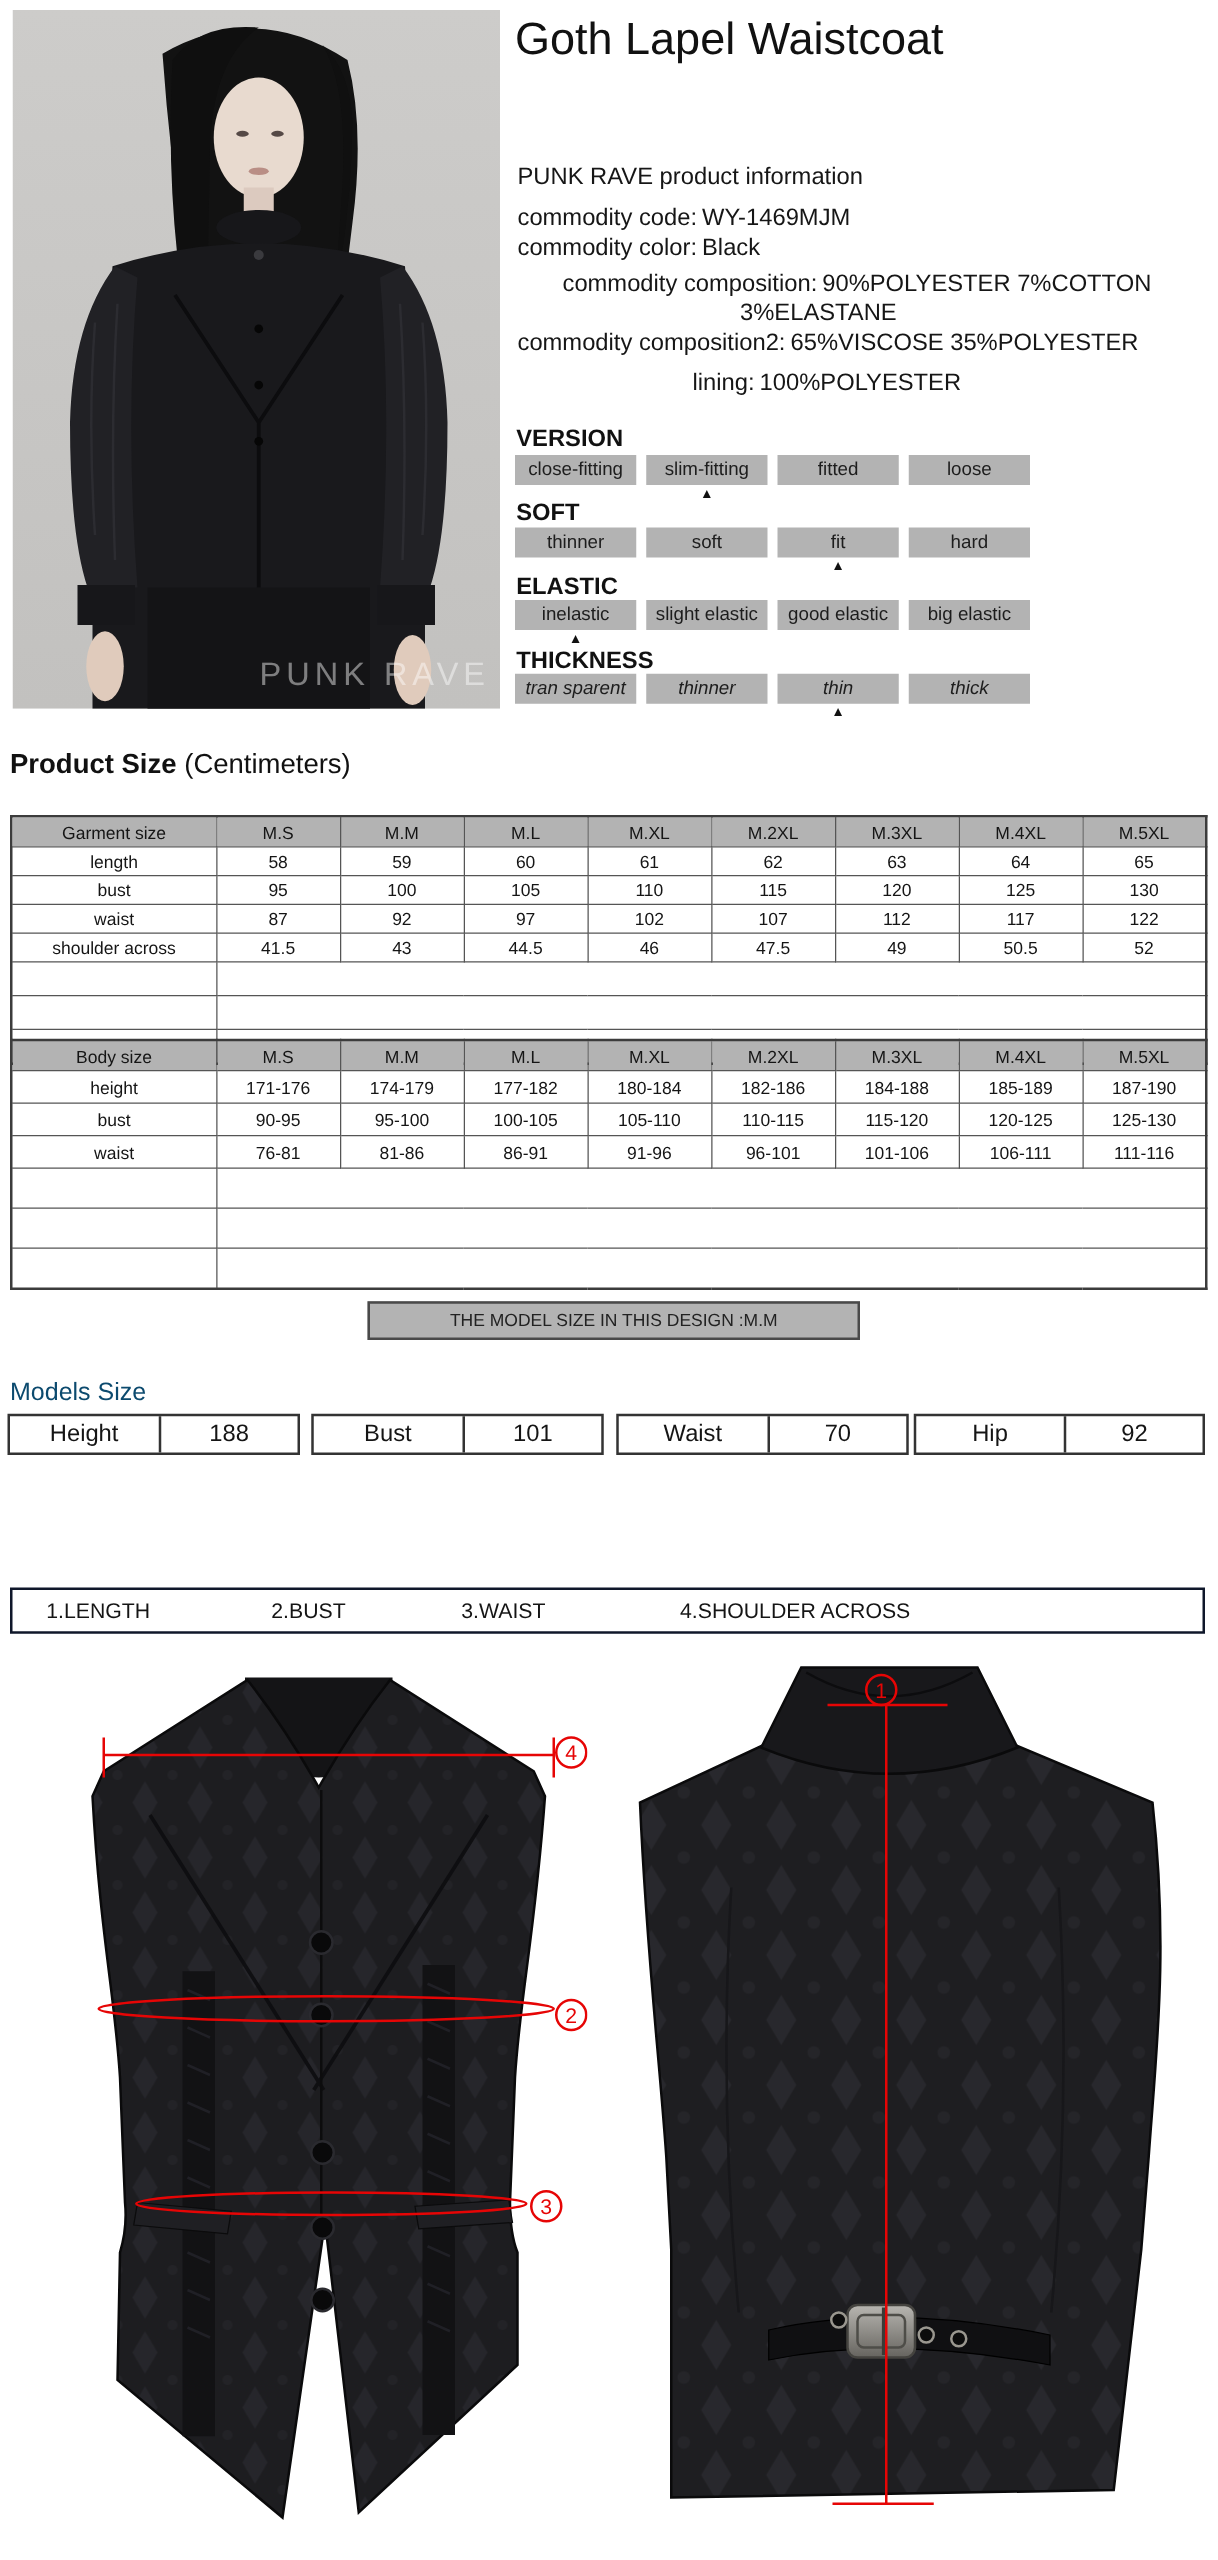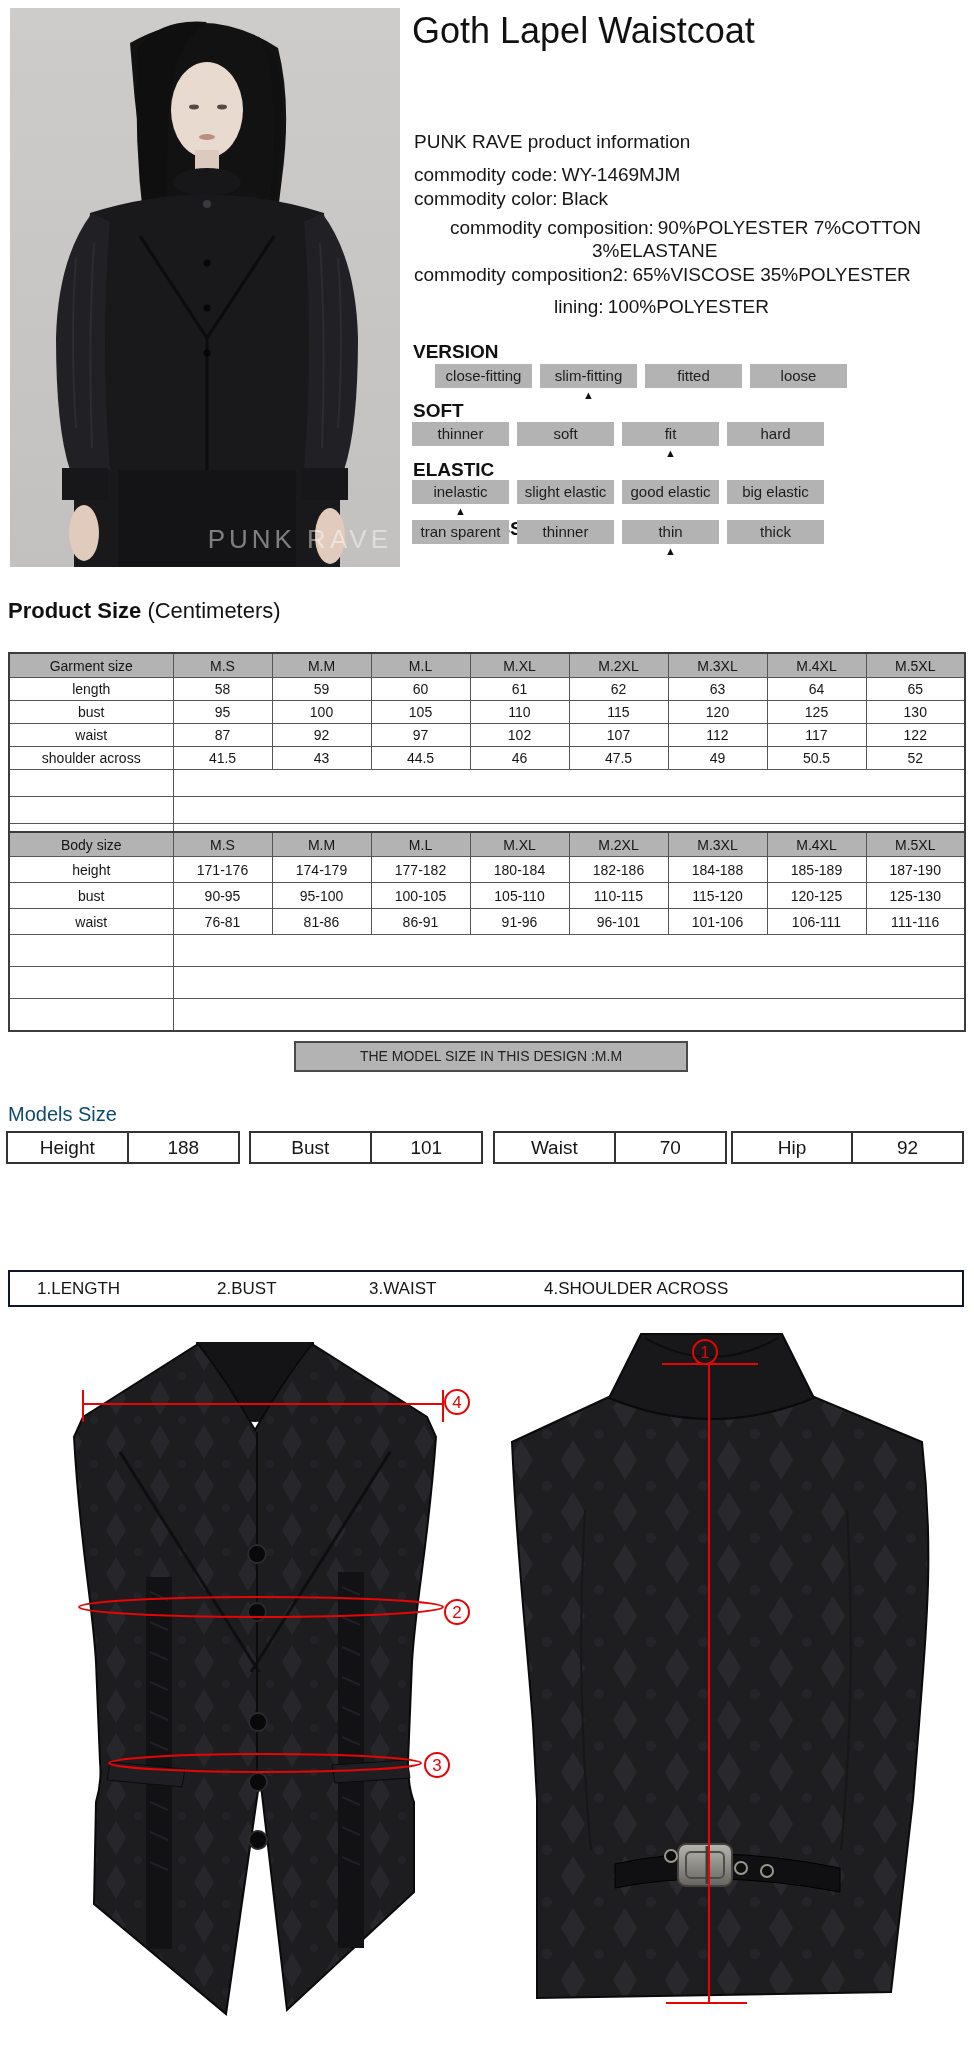--- a/index.html
+++ b/index.html
@@ -92,21 +92,21 @@
   <div class="title">Goth Lapel Waistcoat</div>
   <div class="infoline" style="top:131px;">PUNK RAVE product information</div>
   <div class="infoline" style="top:164px;"><span class="lab">commodity code:</span><span>WY-1469MJM</span></div>
   <div class="infoline" style="top:188px;"><span class="lab">commodity color:</span><span>Black</span></div>
   <div class="infoline" style="top:217px;margin-left:36px;"><span class="lab">commodity composition:</span><span>90%POLYESTER 7%COTTON</span></div>
   <div class="infoline" style="top:240px;left:592px;">3%ELASTANE</div>
   <div class="infoline" style="top:264px;"><span class="lab">commodity composition2:</span><span>65%VISCOSE 35%POLYESTER</span></div>
   <div class="infoline" style="top:296px;left:554px;"><span class="lab">lining:</span><span>100%POLYESTER</span></div>
 
   <div class="feat-label" style="top:341px;">VERSION</div>
-  <div class="feat-row" style="top:364px;margin-left:23px;">
+  <div class="feat-row" style="top:364px;">
     <div class="optw">
         <div class="opt">close-fitting</div>
       </div>
     <div class="optw sel">
         <div class="opt">slim-fitting</div>
         <span class="marker">▲</span>
       </div>
     <div class="optw">
         <div class="opt">fitted</div>
       </div>
@@ -143,21 +143,21 @@
       </div>
     <div class="optw">
         <div class="opt">good elastic</div>
       </div>
     <div class="optw">
         <div class="opt">big elastic</div>
       </div>
   </div>
 
   <div class="feat-label" style="top:518px;">THICKNESS</div>
-  <div class="feat-row" style="top:520px;">
+  <div class="feat-row" style="top:539px;font-style:italic;">
     <div class="optw">
         <div class="opt">tran sparent</div>
       </div>
     <div class="optw">
         <div class="opt">thinner</div>
       </div>
     <div class="optw sel">
         <div class="opt">thin</div>
         <span class="marker">▲</span>
       </div>

